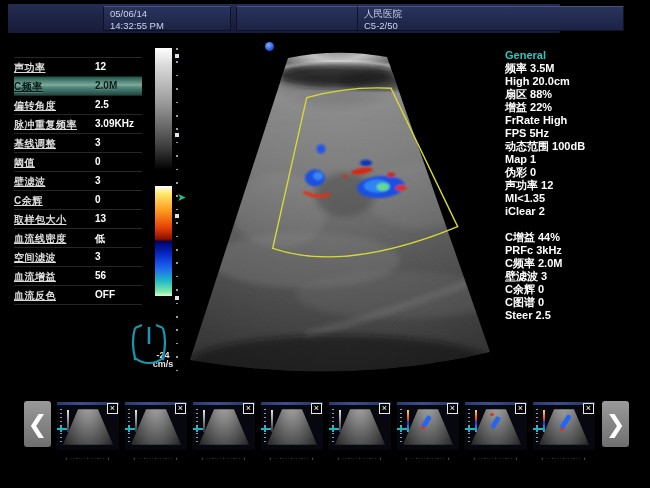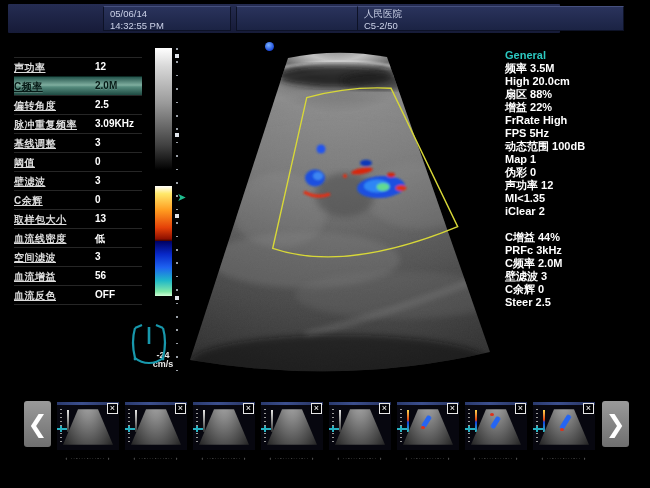--- a/index.html
+++ b/index.html
@@ -248,20 +248,21 @@
   <div class="rline">伪彩 0</div>
   <div class="rline">声功率 12</div>
   <div class="rline">MI&lt;1.35</div>
   <div class="rline">iClear 2</div>
   <div class="rgap"></div>
   <div class="rline">C增益 44%</div>
   <div class="rline">PRFc 3kHz</div>
   <div class="rline">C频率 2.0M</div>
   <div class="rline">壁滤波 3</div>
   <div class="rline">C余辉 0</div>
+  <div class="rline">C图谱 0</div>
   <div class="rline">Steer 2.5</div>
 </div>
 
 <div class="nav-arrow nav-prev">❮</div>
 <div class="nav-arrow nav-next">❯</div>
 
 <div class="thumb" style="left:57px;">
   <div class="th-top"></div>
   <div class="th-ruler"></div>
   <div class="th-gbar"></div>

